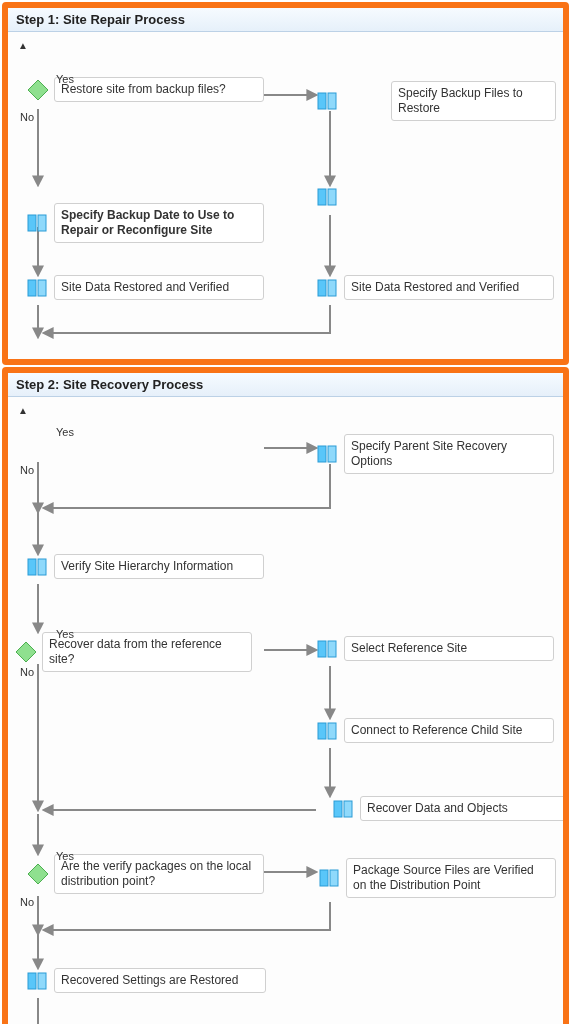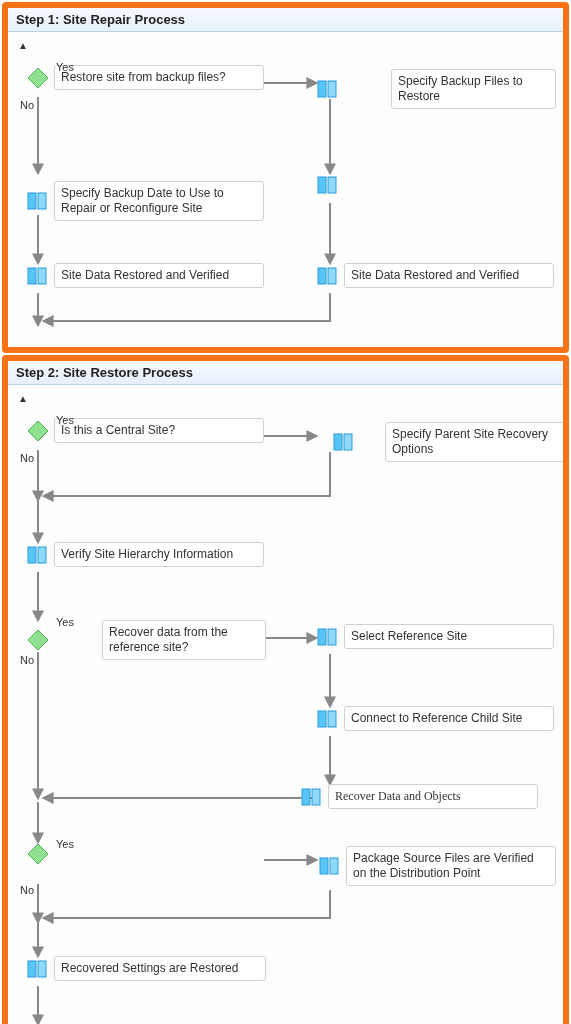--- a/index.html
+++ b/index.html
@@ -78,21 +78,21 @@
 </head>
 <body>
 
 <div class="panel">
   <div class="panel-header">
     <span>Step 1: Site Repair Process</span>
   </div>
   <div class="panel-body">
     <span class="collapse-caret">▲</span>
 
-    <div class="svg-wrap" style="width:555px; height:280px;">
+    <div class="svg-wrap" style="width:555px; height:280px;margin-top:12px;">
 
       <svg class="svg-conn" width="555" height="280">
         <defs>
           <marker id="arr1" viewBox="0 0 10 10" refX="8" refY="5" markerWidth="6" markerHeight="6" orient="auto">
             <path d="M0,0 L10,5 L0,10 Z" fill="#888"></path>
           </marker>
         </defs>
 
         <path d="M 250 30 L 302 30" stroke="#888" stroke-width="2" fill="none" marker-end="url(#arr1)"></path>
 
@@ -123,21 +123,21 @@
       <div class="flow-node" style="left:302px; top:16px; width:240px;gap:47px;">
         <span class="icon-box">
           <svg width="24" height="24" viewBox="0 0 24 24">
             <rect x="2" y="4" width="8" height="16" fill="#59c6f9" stroke="#2a9bd6"></rect>
             <rect x="12" y="4" width="8" height="16" fill="#8fd9fb" stroke="#2a9bd6"></rect>
           </svg>
         </span>
         <span class="node-box" style="width:210px;">Specify Backup Files to Restore</span>
       </div>
 
-      <div class="flow-node" style="left:12px; top:128px; width:240px;">
+      <div class="flow-node" style="left:12px; top:138px; width:240px;font-weight:bold;">
         <span class="icon-box">
           <svg width="24" height="24" viewBox="0 0 24 24">
             <rect x="2" y="4" width="8" height="16" fill="#59c6f9" stroke="#2a9bd6"></rect>
             <rect x="12" y="4" width="8" height="16" fill="#8fd9fb" stroke="#2a9bd6"></rect>
           </svg>
         </span>
         <span class="node-box" style="width:210px;">Specify Backup Date to Use to Repair or Reconfigure Site</span>
       </div>
 
       <div class="flow-node" style="left:302px; top:120px; width:240px;">
@@ -167,21 +167,21 @@
           </svg>
         </span>
         <span class="node-box" style="width:210px;">Site Data Restored and Verified</span>
       </div>
     </div>
   </div>
 </div>
 
 <div class="panel">
   <div class="panel-header">
-    <span>Step 2: Site Restore Process</span>
+    <span>Step 2: Site Recovery Process</span>
   </div>
   <div class="panel-body">
     <span class="collapse-caret">▲</span>
 
     <div class="svg-wrap" style="width:555px; height:658px;">
       <svg class="svg-conn" width="555" height="658">
         <defs>
           <marker id="arr2" viewBox="0 0 10 10" refX="8" refY="5" markerWidth="6" markerHeight="6" orient="auto">
             <path d="M0,0 L10,5 L0,10 Z" fill="#888"></path>
           </marker>
@@ -213,52 +213,44 @@
 
         <path d="M 316 484 L 316 512 L 30 512" stroke="#888" stroke-width="2" fill="none" marker-end="url(#arr2)"></path>
 
         <path d="M 24 478 L 24 516" stroke="#888" stroke-width="2" fill="none" marker-end="url(#arr2)"></path>
 
         <path d="M 24 516 L 24 550" stroke="#888" stroke-width="2" fill="none" marker-end="url(#arr2)"></path>
 
         <path d="M 24 580 L 24 618" stroke="#888" stroke-width="2" fill="none" marker-end="url(#arr2)"></path>
       </svg>
 
-      <div class="flow-node" style="left:12px; top:12px; width:240px;">
-        <span class="icon-box">
-          <svg width="24" height="24" viewBox="0 0 24 24">
-              <polygon points="12,2 22,12 12,22 2,12" fill="#8fe08f" stroke="#4caf50"></polygon>
-            </svg>
-        </span>
-        <span class="node-box" style="width:210px;">Is this a Central Site?</span>
-      </div>
       <span class="edge-label" style="left:42px; top:8px;">Yes</span>
       <span class="edge-label" style="left:6px; top:46px;">No</span>
 
-      <div class="flow-node" style="left:318px; top:16px; width:240px;gap:25px;">
+      <div class="flow-node" style="left:302px; top:16px; width:240px;">
         <span class="icon-box">
           <svg width="24" height="24" viewBox="0 0 24 24">
               <rect x="2" y="4" width="8" height="16" fill="#59c6f9" stroke="#2a9bd6"></rect>
               <rect x="12" y="4" width="8" height="16" fill="#8fd9fb" stroke="#2a9bd6"></rect>
             </svg>
         </span>
         <span class="node-box" style="width:210px;">Specify Parent Site Recovery Options</span>
       </div>
 
       <div class="flow-node" style="left:12px; top:136px; width:240px;">
         <span class="icon-box">
           <svg width="24" height="24" viewBox="0 0 24 24">
               <rect x="2" y="4" width="8" height="16" fill="#59c6f9" stroke="#2a9bd6"></rect>
               <rect x="12" y="4" width="8" height="16" fill="#8fd9fb" stroke="#2a9bd6"></rect>
             </svg>
         </span>
         <span class="node-box" style="width:210px;">Verify Site Hierarchy Information</span>
       </div>
 
-      <div class="flow-node" style="left:12px; top:214px; width:240px;gap:48px;">
+      <div class="flow-node" style="left:0; top:214px; width:240px;">
         <span class="icon-box">
           <svg width="24" height="24" viewBox="0 0 24 24">
               <polygon points="12,2 22,12 12,22 2,12" fill="#8fe08f" stroke="#4caf50"></polygon>
             </svg>
         </span>
         <span class="node-box" style="width:210px;">Recover data from the reference site?</span>
       </div>
       <span class="edge-label" style="left:42px; top:210px;">Yes</span>
       <span class="edge-label" style="left:6px; top:248px;">No</span>
 
@@ -275,36 +267,37 @@
       <div class="flow-node" style="left:302px; top:300px; width:240px;">
         <span class="icon-box">
           <svg width="24" height="24" viewBox="0 0 24 24">
               <rect x="2" y="4" width="8" height="16" fill="#59c6f9" stroke="#2a9bd6"></rect>
               <rect x="12" y="4" width="8" height="16" fill="#8fd9fb" stroke="#2a9bd6"></rect>
             </svg>
         </span>
         <span class="node-box" style="width:210px;">Connect to Reference Child Site</span>
       </div>
 
-      <div class="flow-node" style="left:286px; top:378px; width:240px;font-family:Liberation Serif, serif;">
+      <div class="flow-node" style="left:318px; top:378px; width:240px;">
         <span class="icon-box">
           <svg width="24" height="24" viewBox="0 0 24 24">
               <rect x="2" y="4" width="8" height="16" fill="#59c6f9" stroke="#2a9bd6"></rect>
               <rect x="12" y="4" width="8" height="16" fill="#8fd9fb" stroke="#2a9bd6"></rect>
             </svg>
         </span>
         <span class="node-box" style="width:210px;">Recover Data and Objects</span>
       </div>
 
       <div class="flow-node" style="left:12px; top:436px; width:240px;">
         <span class="icon-box">
           <svg width="24" height="24" viewBox="0 0 24 24">
               <polygon points="12,2 22,12 12,22 2,12" fill="#8fe08f" stroke="#4caf50"></polygon>
             </svg>
         </span>
+        <span class="node-box" style="width:210px;">Are the verify packages on the local distribution point?</span>
       </div>
       <span class="edge-label" style="left:42px; top:432px;">Yes</span>
       <span class="edge-label" style="left:6px; top:478px;">No</span>
 
       <div class="flow-node" style="left:304px; top:440px; width:240px;">
         <span class="icon-box">
           <svg width="24" height="24" viewBox="0 0 24 24">
               <rect x="2" y="4" width="8" height="16" fill="#59c6f9" stroke="#2a9bd6"></rect>
               <rect x="12" y="4" width="8" height="16" fill="#8fd9fb" stroke="#2a9bd6"></rect>
             </svg>

